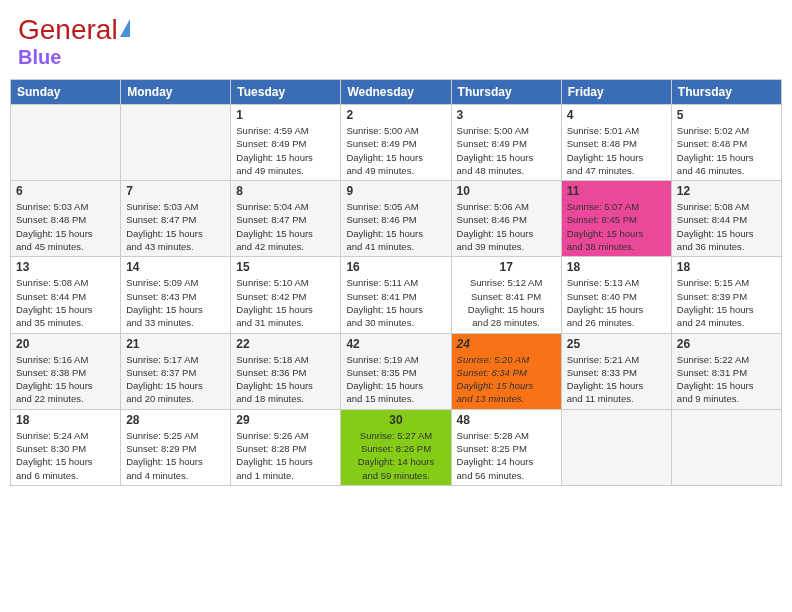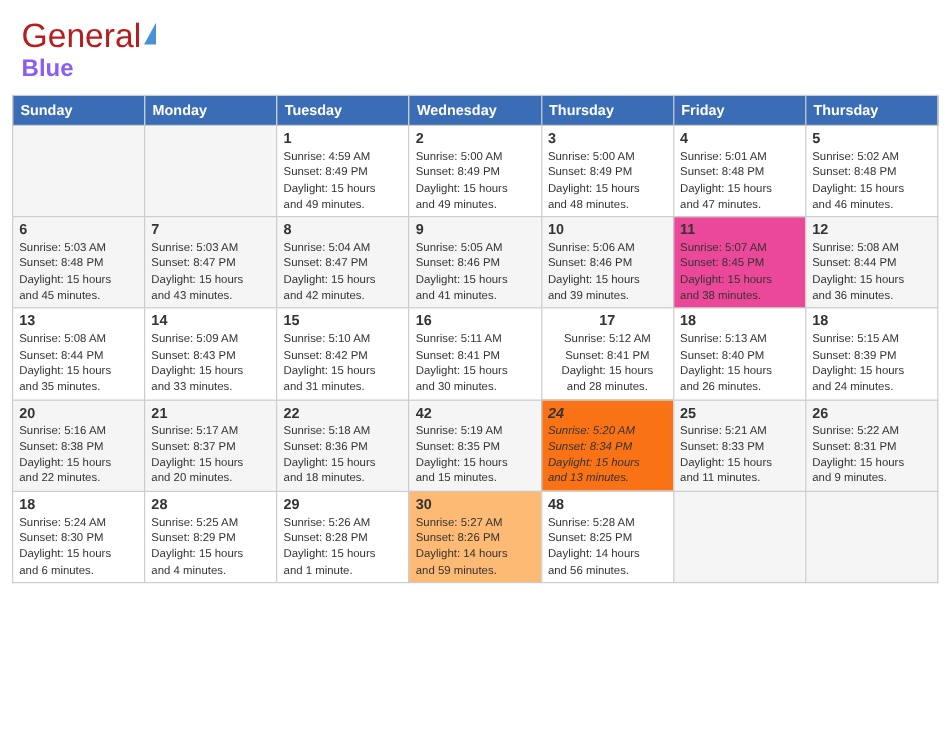--- a/index.html
+++ b/index.html
@@ -246,21 +246,21 @@
           <div class="day-info">Sunrise: 5:24 AM<br>Sunset: 8:30 PM<br>Daylight: 15 hours<br>and 6 minutes.</div>
         </td>
         <td style="background: rgb(255, 255, 255);">
           <span class="day-num">28</span>
           <div class="day-info">Sunrise: 5:25 AM<br>Sunset: 8:29 PM<br>Daylight: 15 hours<br>and 4 minutes.</div>
         </td>
         <td style="background: rgb(255, 255, 255); margin-top: 14px;">
           <span class="day-num">29</span>
           <div class="day-info">Sunrise: 5:26 AM<br>Sunset: 8:28 PM<br>Daylight: 15 hours<br>and 1 minute.</div>
         </td>
-        <td style="background: #fdba74;">
+        <td style="background: #84cc16; text-align: center;">
           <span class="day-num">30</span>
           <div class="day-info">Sunrise: 5:27 AM<br>Sunset: 8:26 PM<br>Daylight: 14 hours<br>and 59 minutes.</div>
         </td>
         <td style="background: rgb(255, 255, 255);">
           <span class="day-num">48</span>
           <div class="day-info">Sunrise: 5:28 AM<br>Sunset: 8:25 PM<br>Daylight: 14 hours<br>and 56 minutes.</div>
         </td>
         <td class="empty" style="background: rgb(245, 245, 245);"></td>
         <td class="empty" style="background: rgb(245, 245, 245);"></td>
       </tr>

